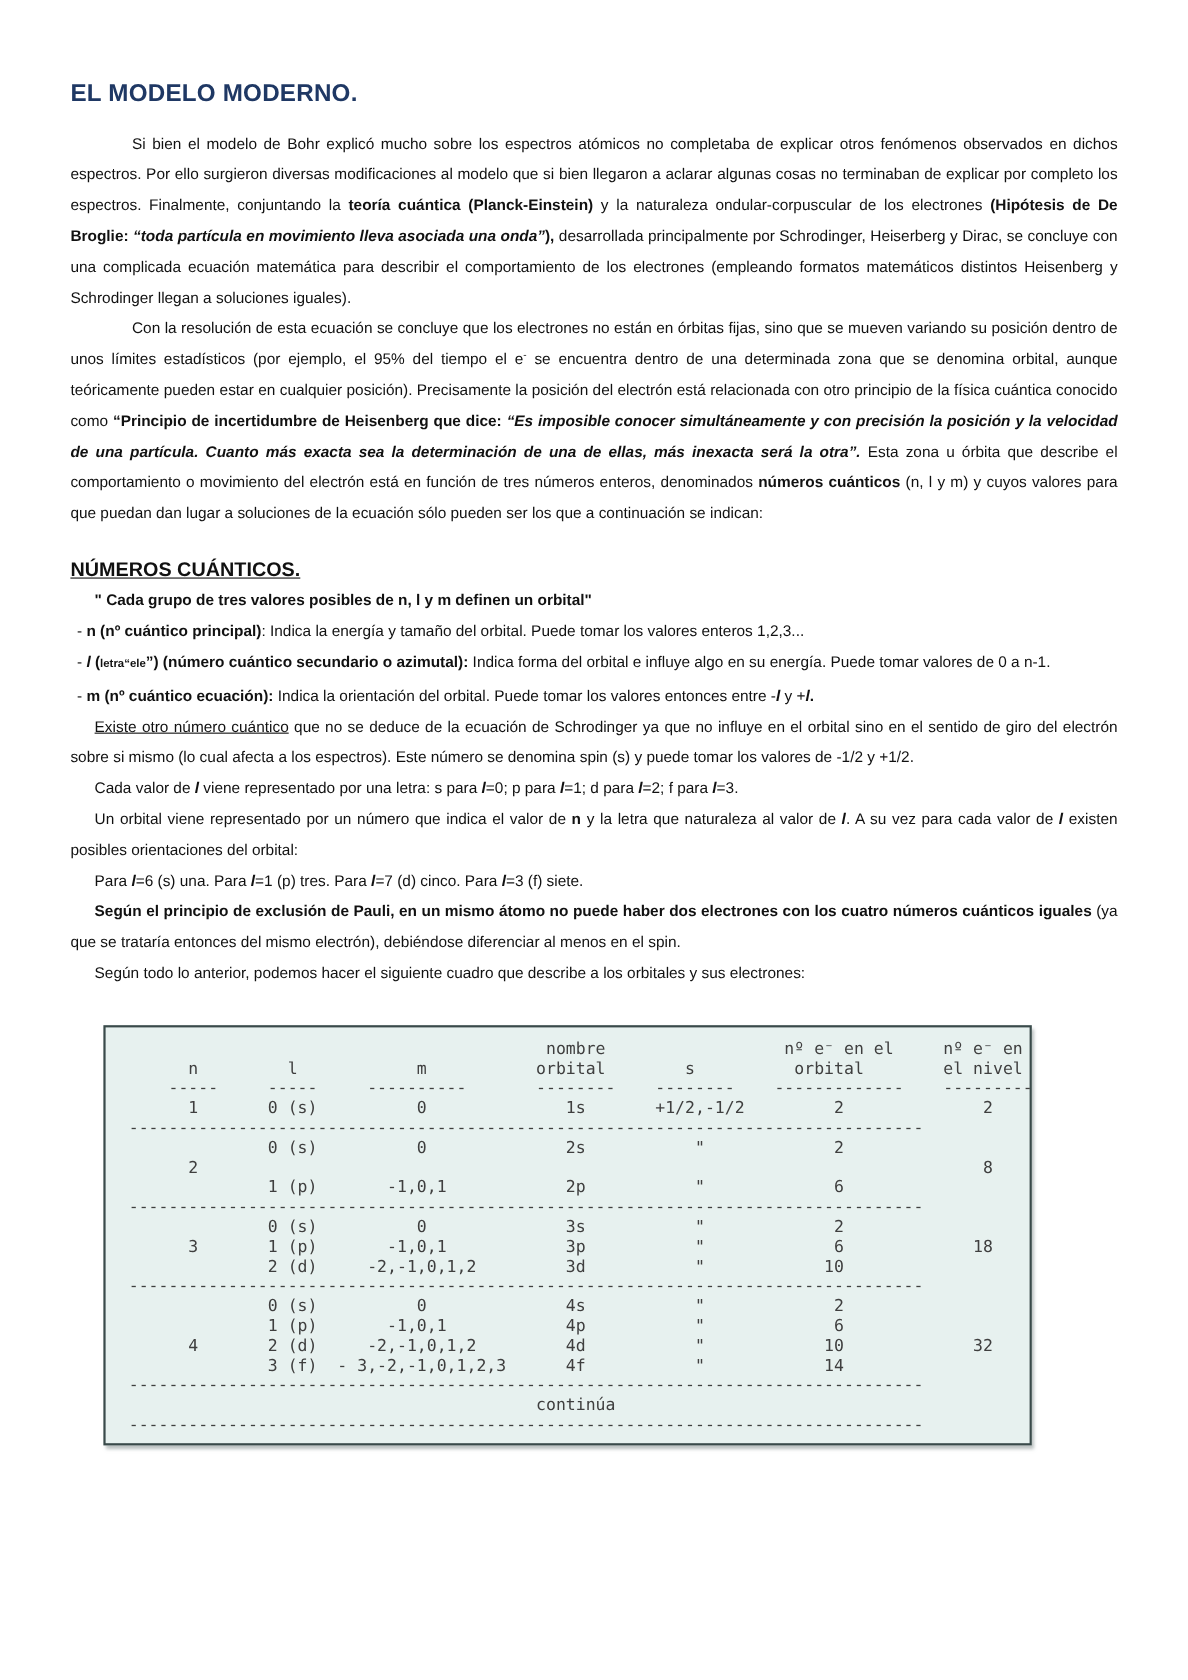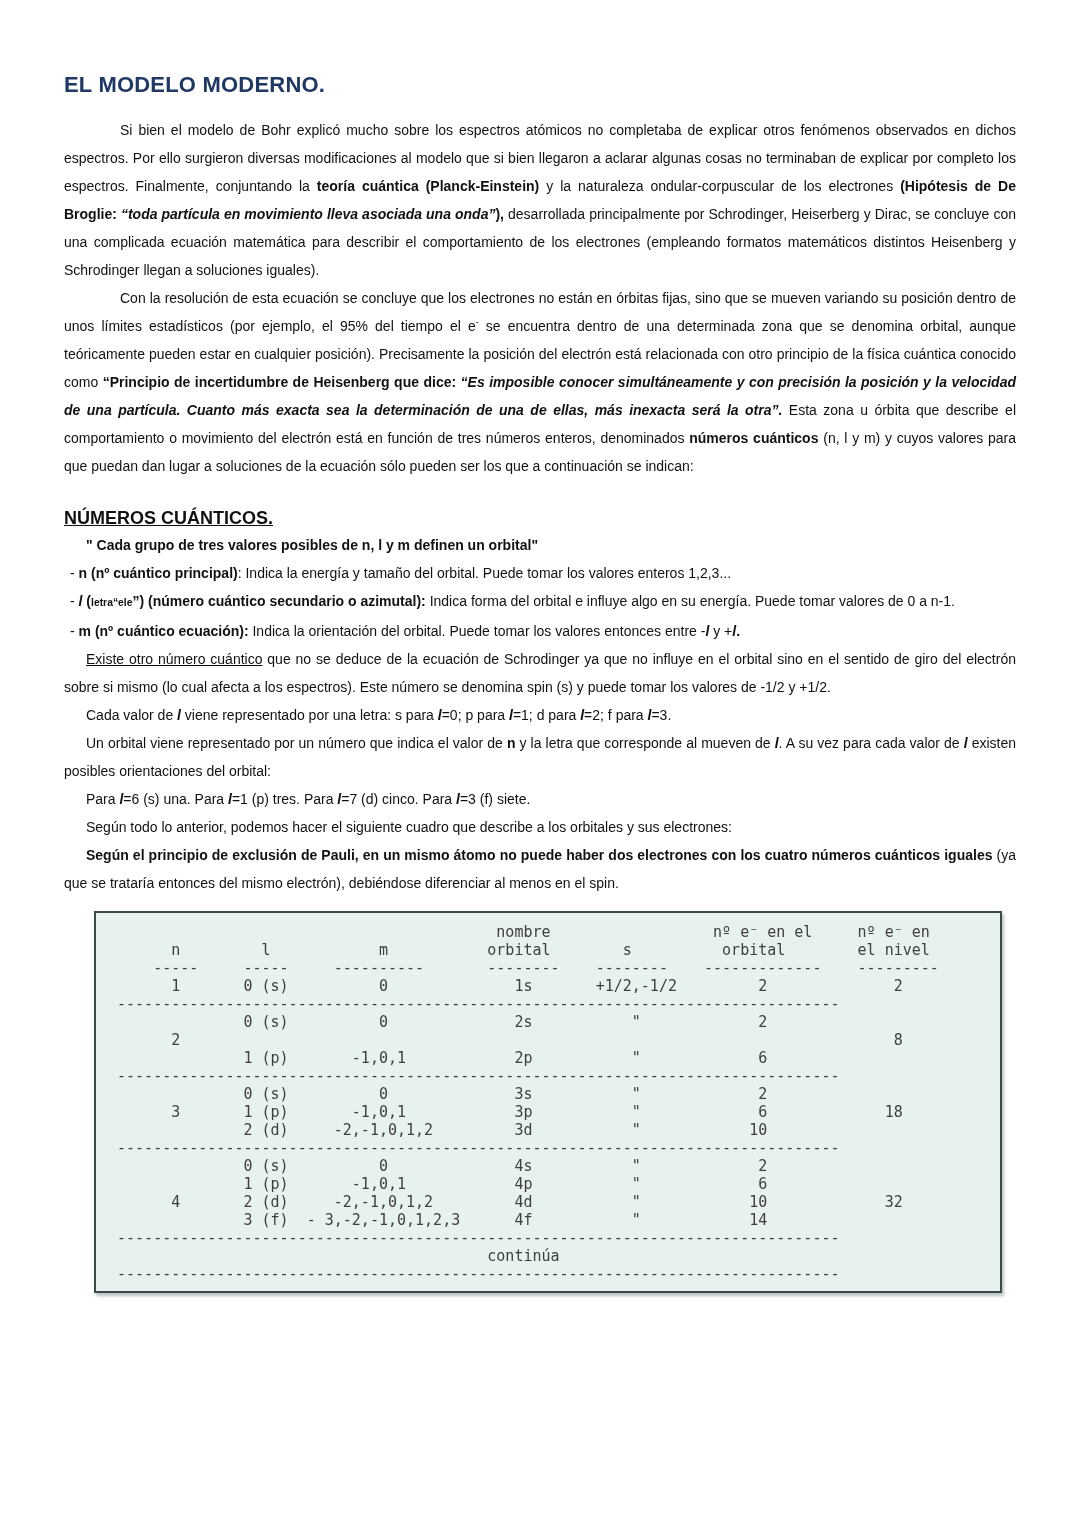--- a/index.html
+++ b/index.html
@@ -35,22 +35,22 @@
   }
   .bullet{
     padding-left:22px;text-indent:-16px;text-align:justify;
   }
   .b{font-weight:bold;}
   .i{font-style:italic;}
   .u{text-decoration:underline;}
   .sup{vertical-align:super;font-size:0.65em;line-height:0;}
   .sm{font-size:0.74em;margin-top:16px;}
   .table-box{
-    margin:14px 0 0 30px;
-    width:908px;
+    margin:34px 0 0 30px;
+    width:844px;
     background:var(--table-bg);
     border:2px solid var(--table-border);
     box-shadow:2px 3px 3px rgba(130,140,140,.55);
     padding:10px 6px 8px 12px;
   }
   .table-box pre{
     font-family:"DejaVu Sans Mono","Liberation Mono",monospace;
     font-size:15px;line-height:18px;color:var(--table-text);
     white-space:pre;
   }
@@ -71,27 +71,27 @@
   <p class="para ind-sm"><span class="b">" Cada grupo de tres valores posibles de n, l y m definen un orbital"</span></p>
 
   <p class="para bullet"><span>- </span><span class="b">n (nº cuántico principal)</span><span>: Indica la energía y tamaño del orbital. Puede tomar los valores enteros 1,2,3...</span></p>
   <p class="para bullet"><span>- </span><span class="b i">l </span><span class="b">(</span><span class="b sm">letra“ele</span><span class="b">”) (número cuántico secundario o azimutal):</span><span> Indica forma del orbital e influye algo en su energía. Puede tomar valores de 0 a n-1.</span></p>
   <p class="para bullet"><span>- </span><span class="b">m (nº cuántico ecuación):</span><span> Indica la orientación del orbital. Puede tomar los valores entonces entre -</span><span class="b i">l</span><span> y +</span><span class="b i">l</span><span class="b">.</span></p>
 
   <p class="para ind-sm"><span class="u">Existe otro número cuántico</span><span> que no se deduce de la ecuación de Schrodinger ya que no influye en el orbital sino en el sentido de giro del electrón sobre si mismo (lo cual afecta a los espectros). Este número se denomina spin (s) y puede tomar los valores de -1/2 y +1/2.</span></p>
 
   <p class="para ind-sm"><span>Cada valor de </span><span class="b i">l</span><span> viene representado por una letra: s para </span><span class="b i">l</span><span>=0; p para </span><span class="b i">l</span><span>=1; d para </span><span class="b i">l</span><span>=2; f para </span><span class="b i">l</span><span>=3.</span></p>
 
-  <p class="para ind-sm"><span>Un orbital viene representado por un número que indica el valor de </span><span class="b">n</span><span> y la letra que corresponde al mueven de </span><span class="b i">l</span><span>. A su vez para cada valor de </span><span class="b i">l</span><span> existen posibles orientaciones del orbital:</span></p>
+  <p class="para ind-sm"><span>Un orbital viene representado por un número que indica el valor de </span><span class="b">n</span><span> y la letra que naturaleza al valor de </span><span class="b i">l</span><span>. A su vez para cada valor de </span><span class="b i">l</span><span> existen posibles orientaciones del orbital:</span></p>
 
   <p class="para ind-sm"><span>Para </span><span class="b i">l</span><span>=6 (s) una.   Para </span><span class="b i">l</span><span>=1 (p) tres.  Para </span><span class="b i">l</span><span>=7 (d) cinco.  Para </span><span class="b i">l</span><span>=3 (f) siete.</span></p>
 
+  <p class="para ind-sm"><span class="b">Según el principio de exclusión de Pauli, en un mismo átomo no puede haber dos electrones con los cuatro números cuánticos iguales</span><span> (ya que se trataría entonces del mismo electrón), debiéndose diferenciar al menos en el spin.</span></p>
+
   <p class="para ind-sm"><span>Según todo lo anterior, podemos hacer el siguiente cuadro que describe a los orbitales y sus electrones:</span></p>
-
-  <p class="para ind-sm"><span class="b">Según el principio de exclusión de Pauli, en un mismo átomo no puede haber dos electrones con los cuatro números cuánticos iguales</span><span> (ya que se trataría entonces del mismo electrón), debiéndose diferenciar al menos en el spin.</span></p>
 
   <div class="table-box">
     <pre>                                           nombre                  nº e⁻ en el     nº e⁻ en
        n         l            m           orbital        s          orbital        el nivel
      -----     -----     ----------       --------    --------    -------------    ---------
        1       0 (s)          0              1s       +1/2,-1/2         2              2
  --------------------------------------------------------------------------------
                0 (s)          0              2s           "             2
        2                                                                               8
                1 (p)       -1,0,1            2p           "             6

